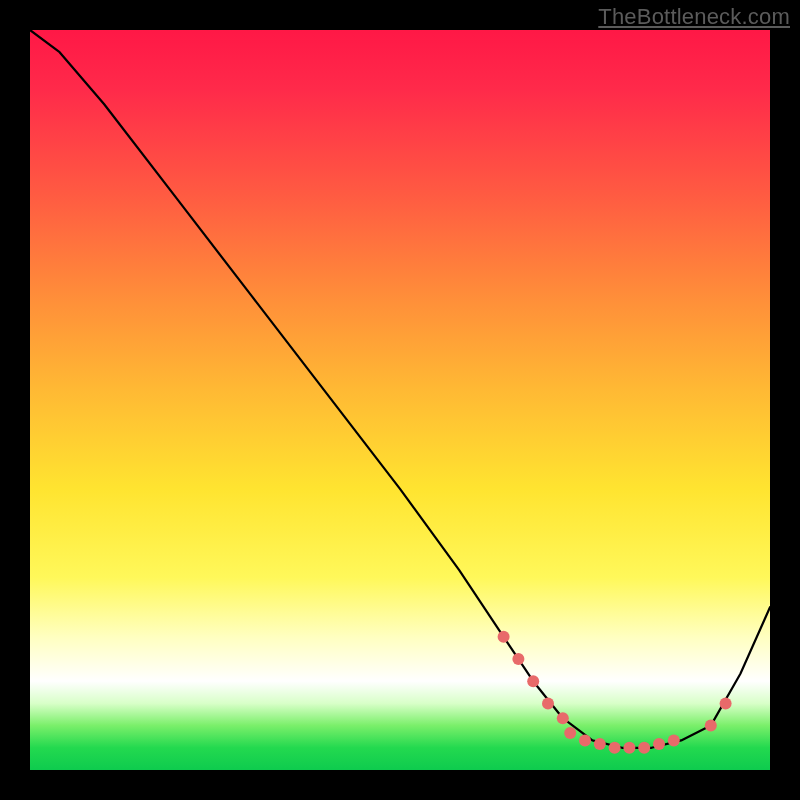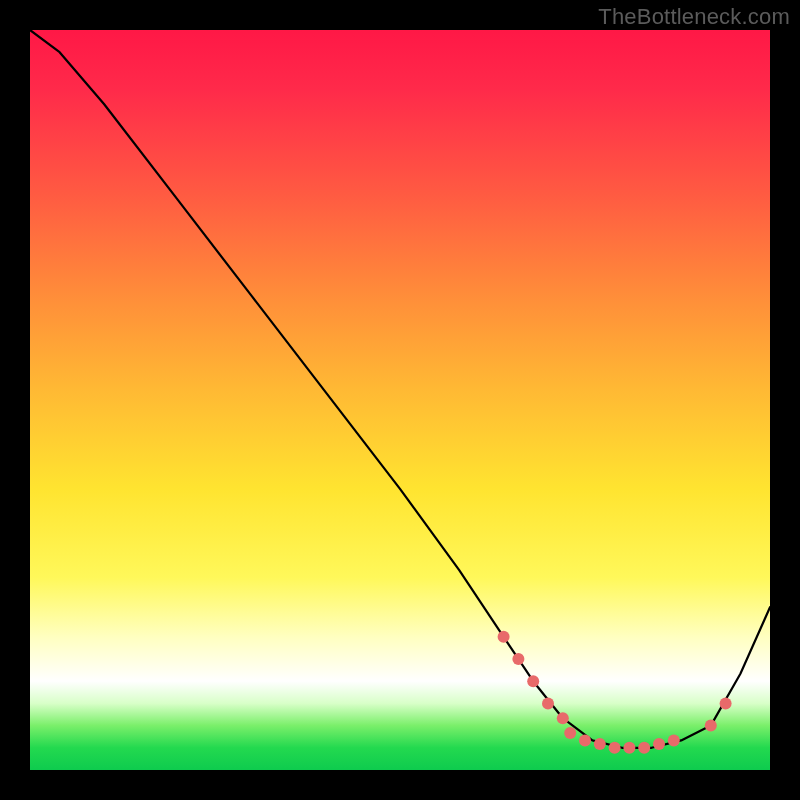--- a/index.html
+++ b/index.html
@@ -19,20 +19,21 @@
   }
   .watermark {
     position: absolute;
     top: 4px;
     right: 10px;
     color: #5b5b5b;
     font-size: 22px;
     font-weight: 500;
     letter-spacing: 0.2px;
     z-index: 5;
+    text-decoration: underline;
   }
   .plot-area {
     position: absolute;
     left: 30px;
     top: 30px;
     width: 740px;
     height: 740px;
     overflow: hidden;
   }
   .gradient-bg {

